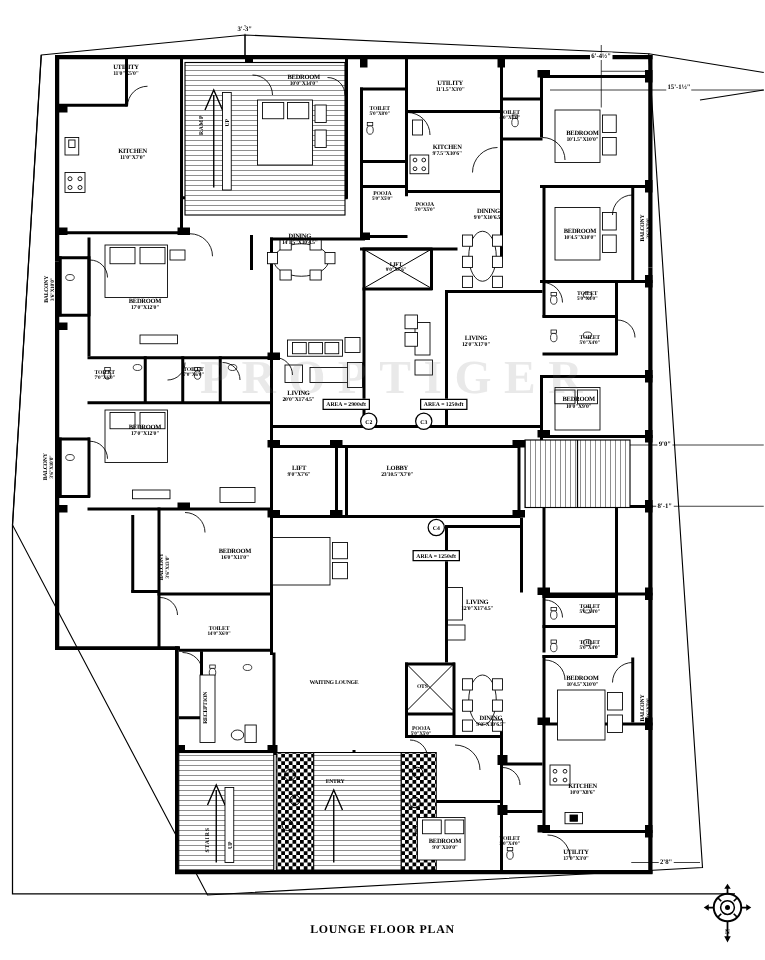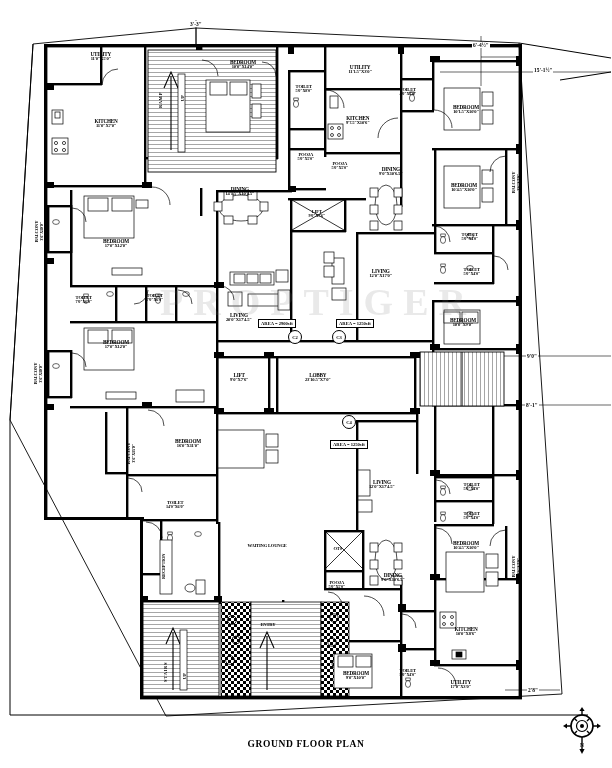--- a/index.html
+++ b/index.html
@@ -672,13 +672,13 @@
   </div>
 <div id="dims-layer">
     <div class="dim" style="left: 189px; top: 21px;">3'-3"</div>
     <div class="dim" style="left: 472px; top: 42px;">6'-4½"</div>
     <div class="dim" style="left: 533px; top: 67px;">15'-1½"</div>
     <div class="dim" style="left: 526px; top: 353px;">9'0"</div>
     <div class="dim" style="left: 525px; top: 402px;">8'-1"</div>
     <div class="dim" style="left: 527px; top: 687px;">2'8"</div>
   </div>
 
-<div id="title">GROUND FLOOR PLAN</div>
+<div id="title">LOUNGE FLOOR PLAN</div>
 
 </body></html>

